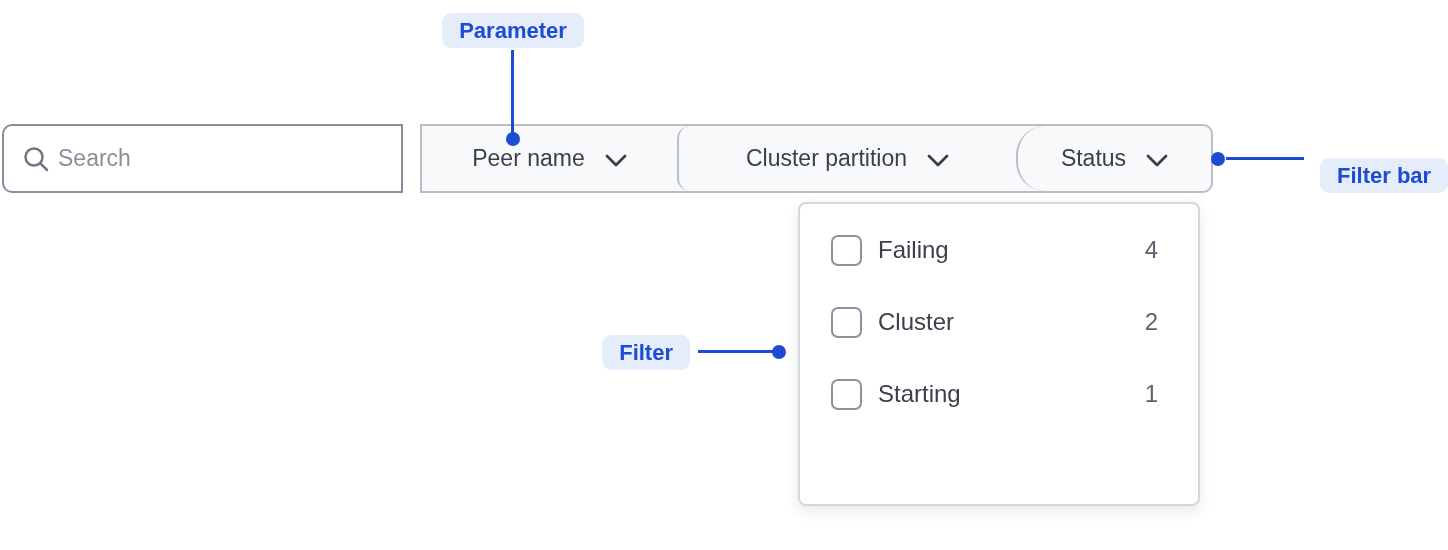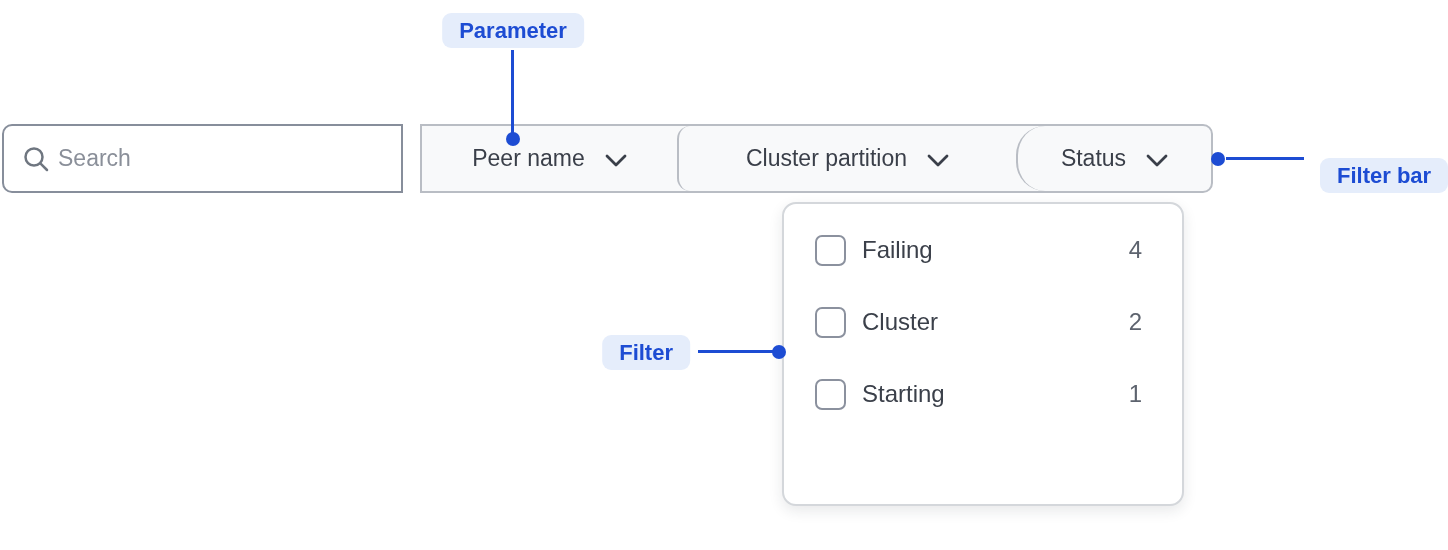--- a/index.html
+++ b/index.html
@@ -78,25 +78,25 @@
     cursor: pointer;
   }
   .segment + .segment { border-left: 2px solid #b9bdc4; }
   .seg-peer    { width: 255px; }
   .seg-cluster { width: 339px; border-radius: 13px; }
   .seg-status  { flex: 1; border-radius: 29px; }
   .chevron { display: block; margin-top: 3px; }
 
   
   .panel {
-    position: absolute; left: 782px; top: 202px;
+    position: absolute; left: 798px; top: 202px;
     width: 402px; height: 304px; box-sizing: border-box;
     background: #ffffff;
     border: 2px solid #d4d7db;
-    border-radius: 14px;
+    border-radius: 8px;
     box-shadow: 0 5px 14px rgba(30, 38, 50, 0.10);
     z-index: 3;
     padding: 10px 40px 6px 31px;
   }
   .menu-item {
     height: 72px;
     display: flex; align-items: center;
     cursor: pointer;
   }
   .checkbox {

